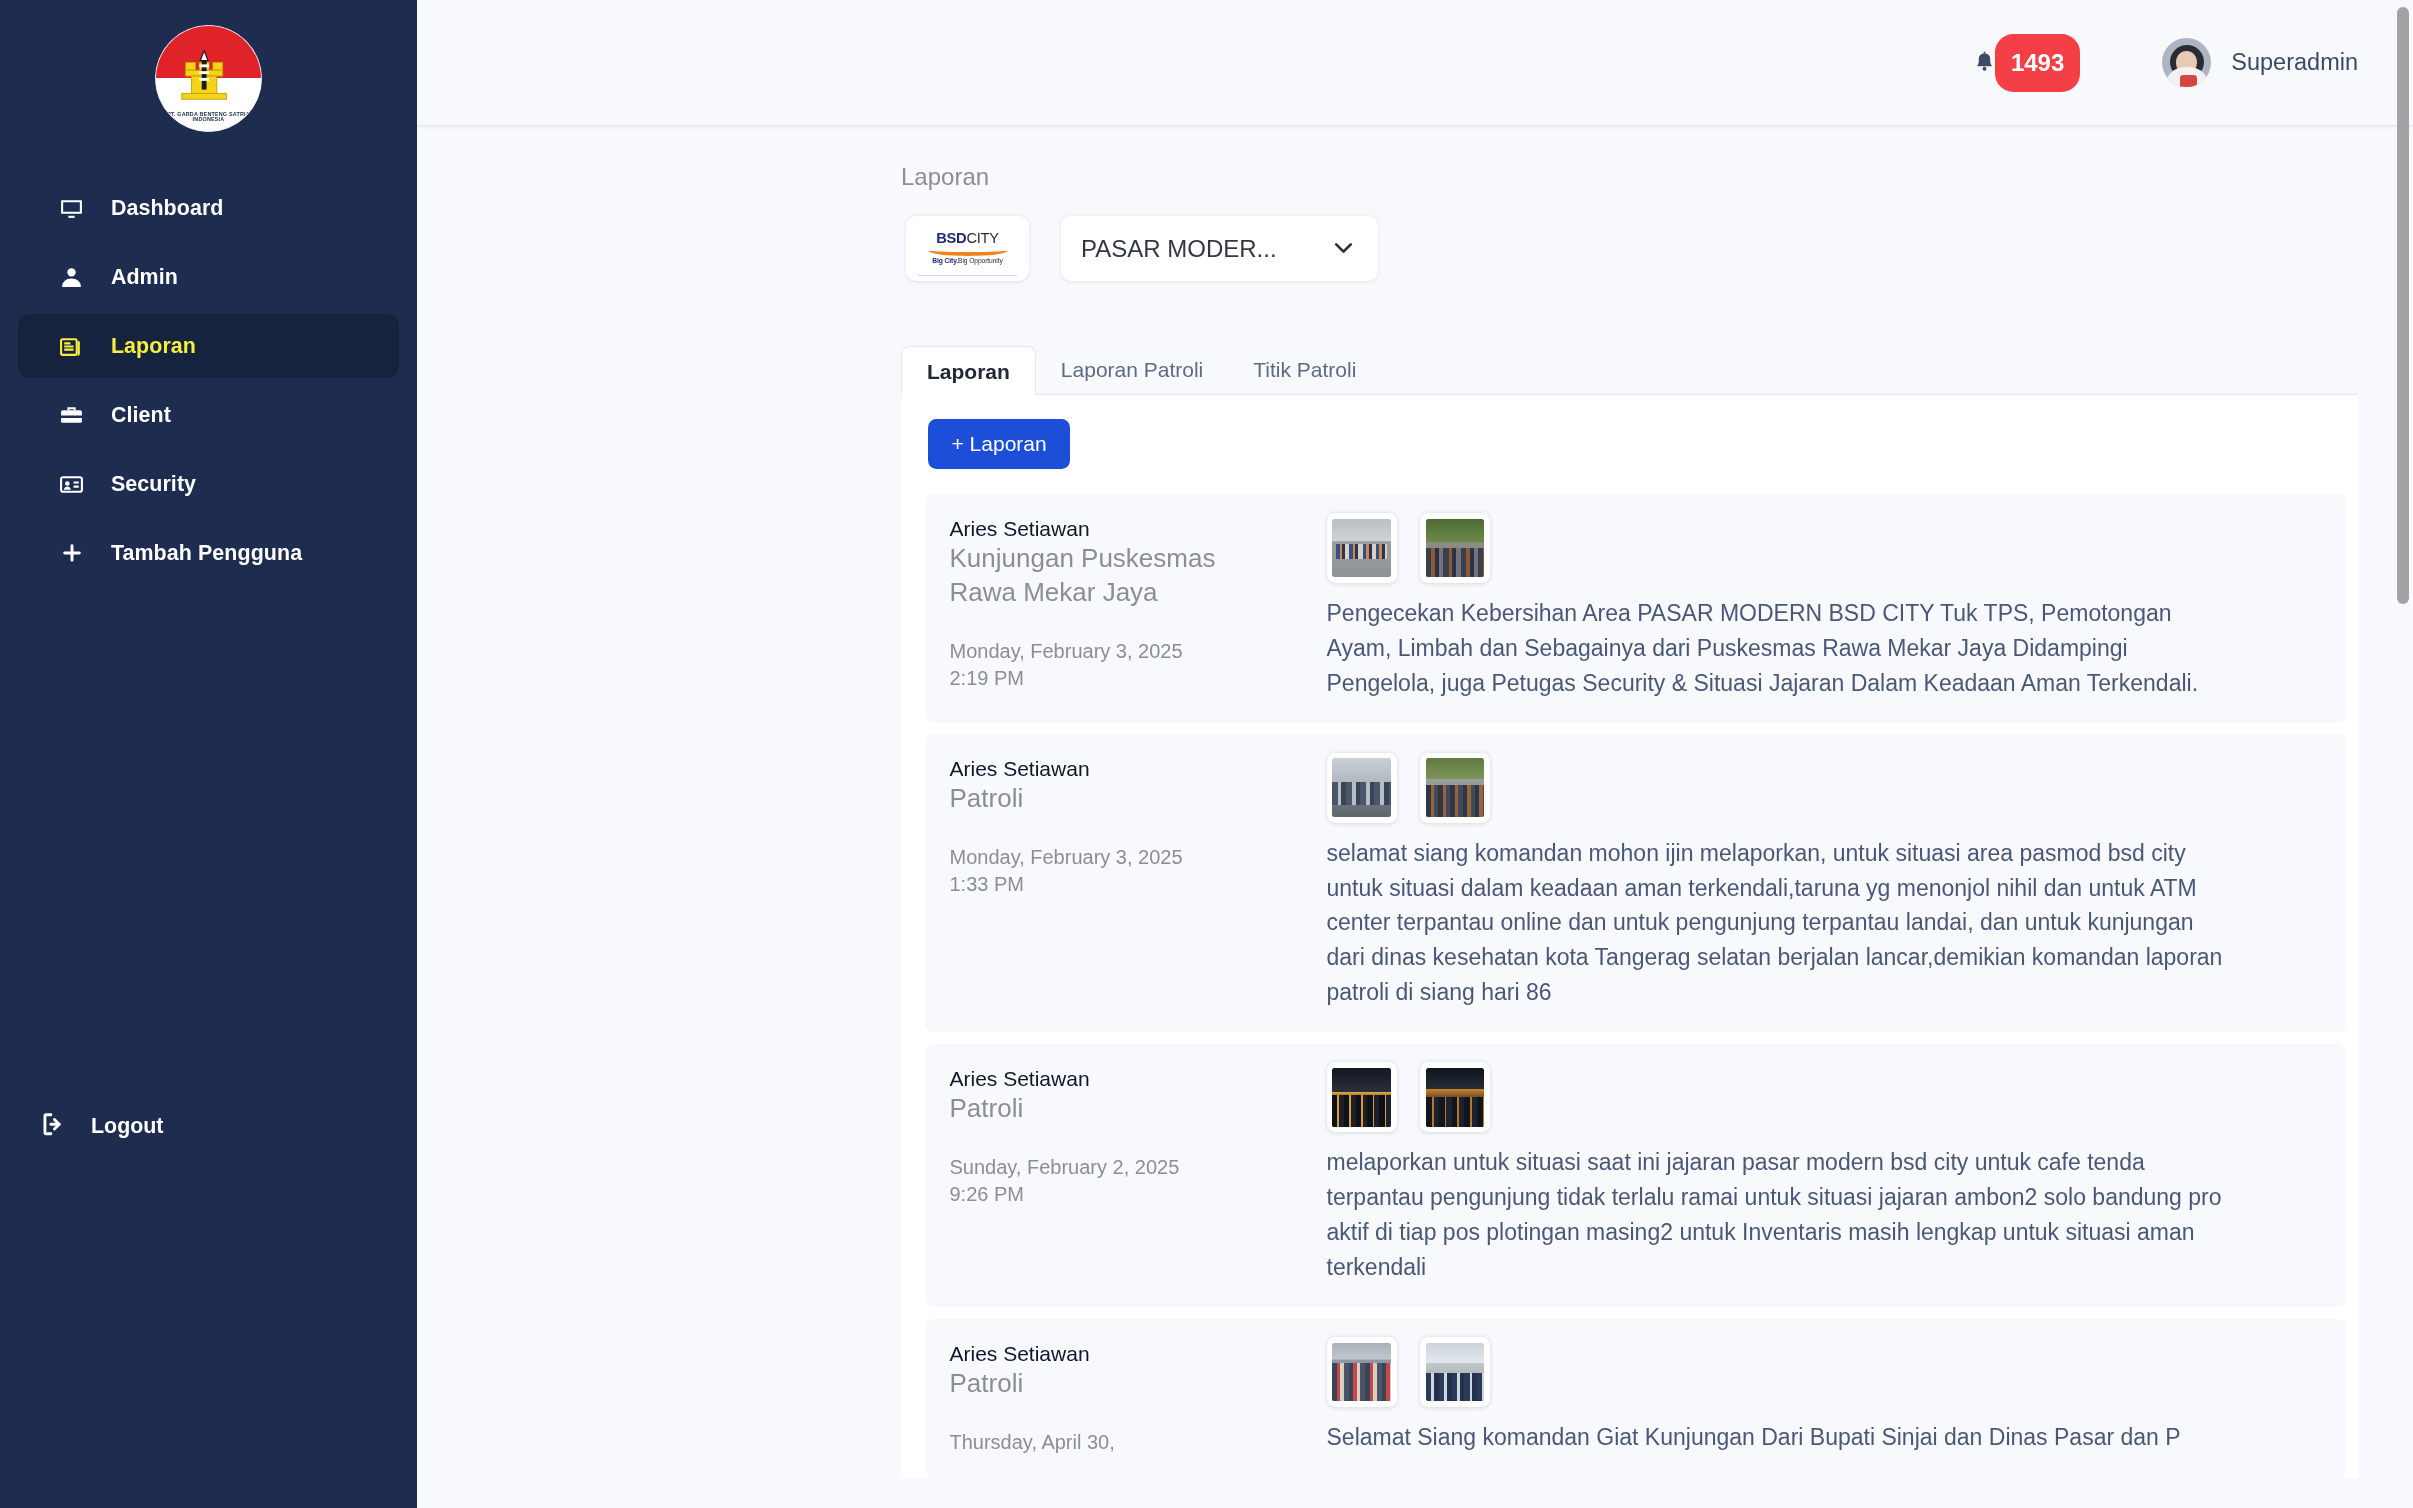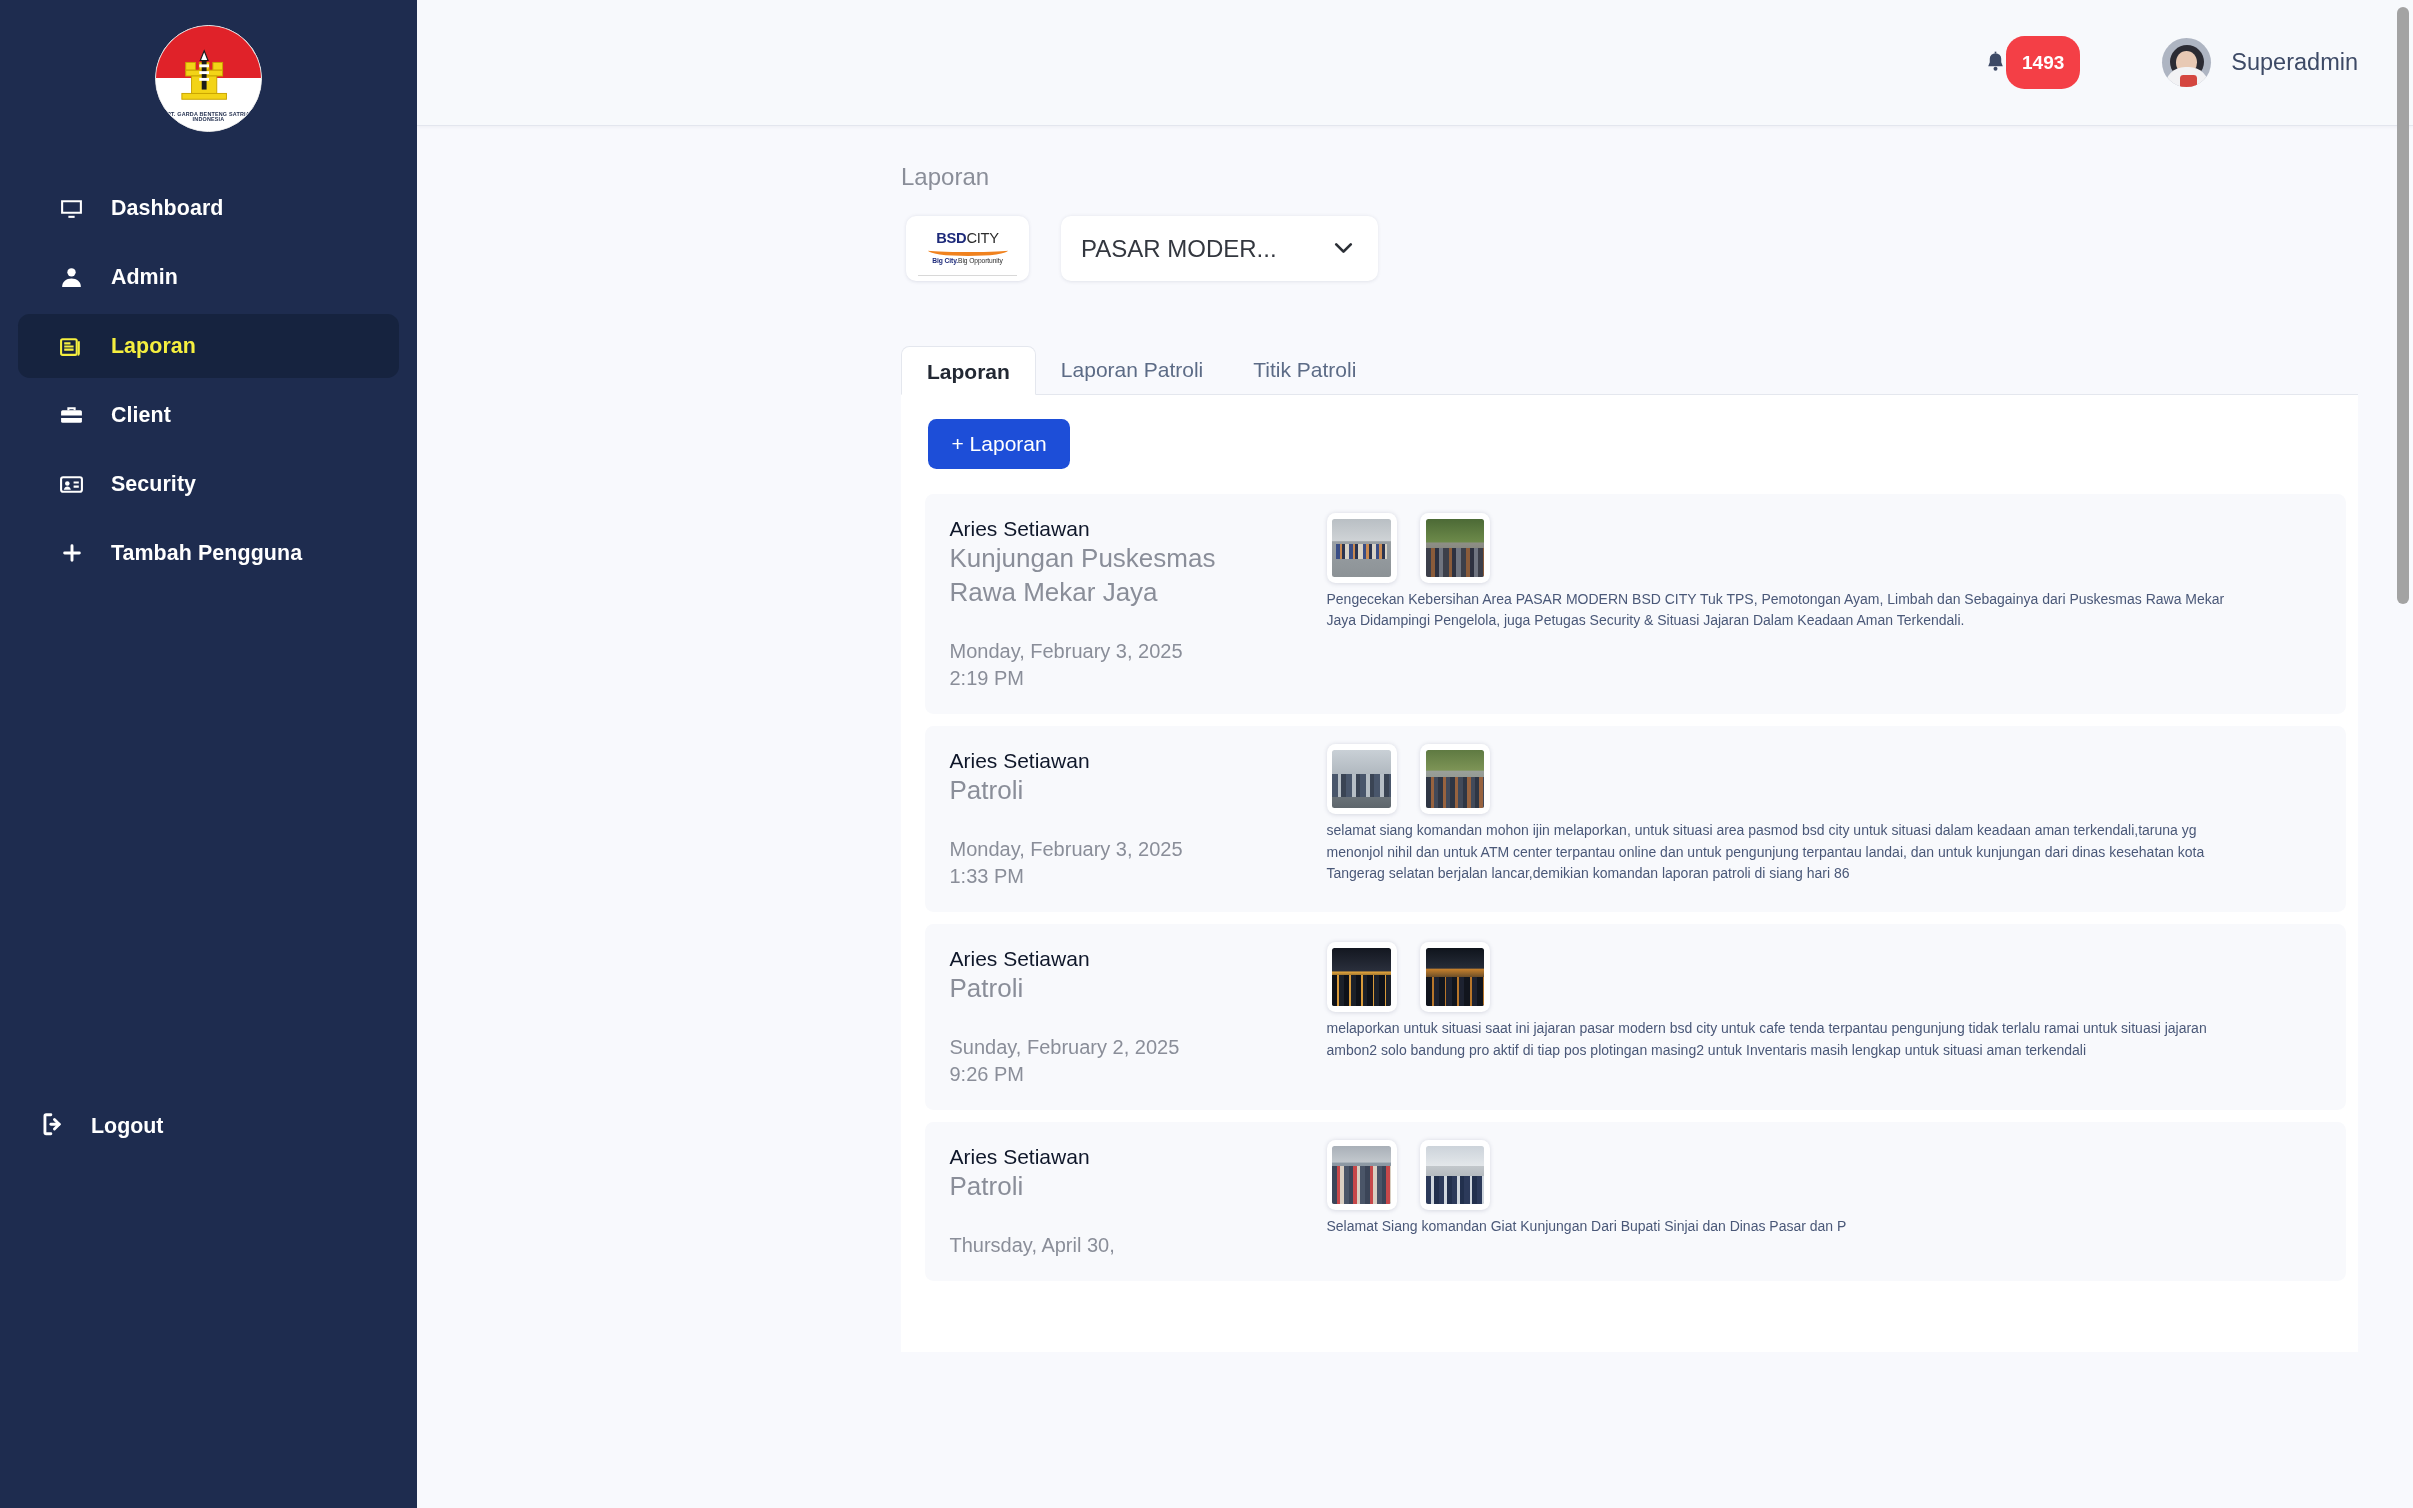--- a/index.html
+++ b/index.html
@@ -102,21 +102,21 @@
     padding-right: 55px;
     gap: 0;
     position: relative; z-index: 3;
   }
   .notif {
     display: flex; align-items: center; gap: 0px; cursor: pointer;
     margin-right: 82px;
   }
   .bell { width: 28.5px; height: 32px; display:flex; align-items:center; justify-content:center; }
   .badge {
-    background: #f43f46; color: #fff; font-size: 19px; font-weight: 700;
+    background: #f43f46; color: #fff; font-size: 24px; font-weight: 700;
     border-radius: 18.4px; padding: 17px 16px; margin-left: -3.4px;
     line-height: 1;
   }
   .user { display: flex; align-items: center; gap: 20px; cursor: pointer; }
   .avatar {
     width: 49px; height: 49px; border-radius: 50%;
     background: #aeb5c2; overflow: hidden; position: relative; flex: 0 0 49px;
   }
   .av-hair { position:absolute; width:34px; height:34px; border-radius:50%; background:#2b2b33; left:7.5px; top:6.7px; }
   .av-face { position:absolute; width:21px; height:22.6px; border-radius:50%; background:#e8c9b4; left:14.2px; top:13.4px; }
@@ -221,22 +221,22 @@
   .right { flex: 1; display: flex; flex-direction: column; padding-right: 25px; }
   .thumbs { display: flex; gap: 23.5px; padding-top: 6.7px; }
   .thumb {
     width: 70px; height: 70px;
     background: #ffffff; border-radius: 8.4px;
     box-shadow: 0 0.8px 4.2px rgba(70,80,110,.18);
     padding: 5.9px;
   }
   .thumb .im { width: 100%; height: 100%; border-radius: 2.5px; overflow:hidden; position: relative; }
   .desc {
-    font-size: 14px; color: #4a5878; line-height: 1.52;
-    margin-top: 6px; max-width: 901px;
+    font-size: 23px; color: #4a5878; line-height: 1.52;
+    margin-top: 13px; max-width: 901px;
   }
 
   
   .im.t-a { background: linear-gradient(#b9bfc4 0%, #cfd3d6 38%, #9aa0a4 39%, #8c9296 100%); }
   .im.t-a::after { content:""; position:absolute; left:6%; top:44%; width:88%; height:26%;
     background: repeating-linear-gradient(90deg,#3a4e86 0 7%,#c98a52 7% 12%,#2b3450 12% 18%,#d8d2c6 18% 26%); }
   .im.t-b { background: linear-gradient(#4c6a36 0%, #6d8a4a 40%, #8e8f86 41%, #6a6a66 100%); }
   .im.t-b::after { content:""; position:absolute; left:0; top:50%; width:100%; height:50%;
     background: repeating-linear-gradient(90deg,#3c3f4a 0 9%,#8a5b3a 9% 15%,#2d3140 15% 22%,#6f7480 22% 30%); }
   .im.t-c { background: linear-gradient(#c9d0d6 0%, #aeb6bd 46%, #7d868d 47%, #5e666c 100%); }

